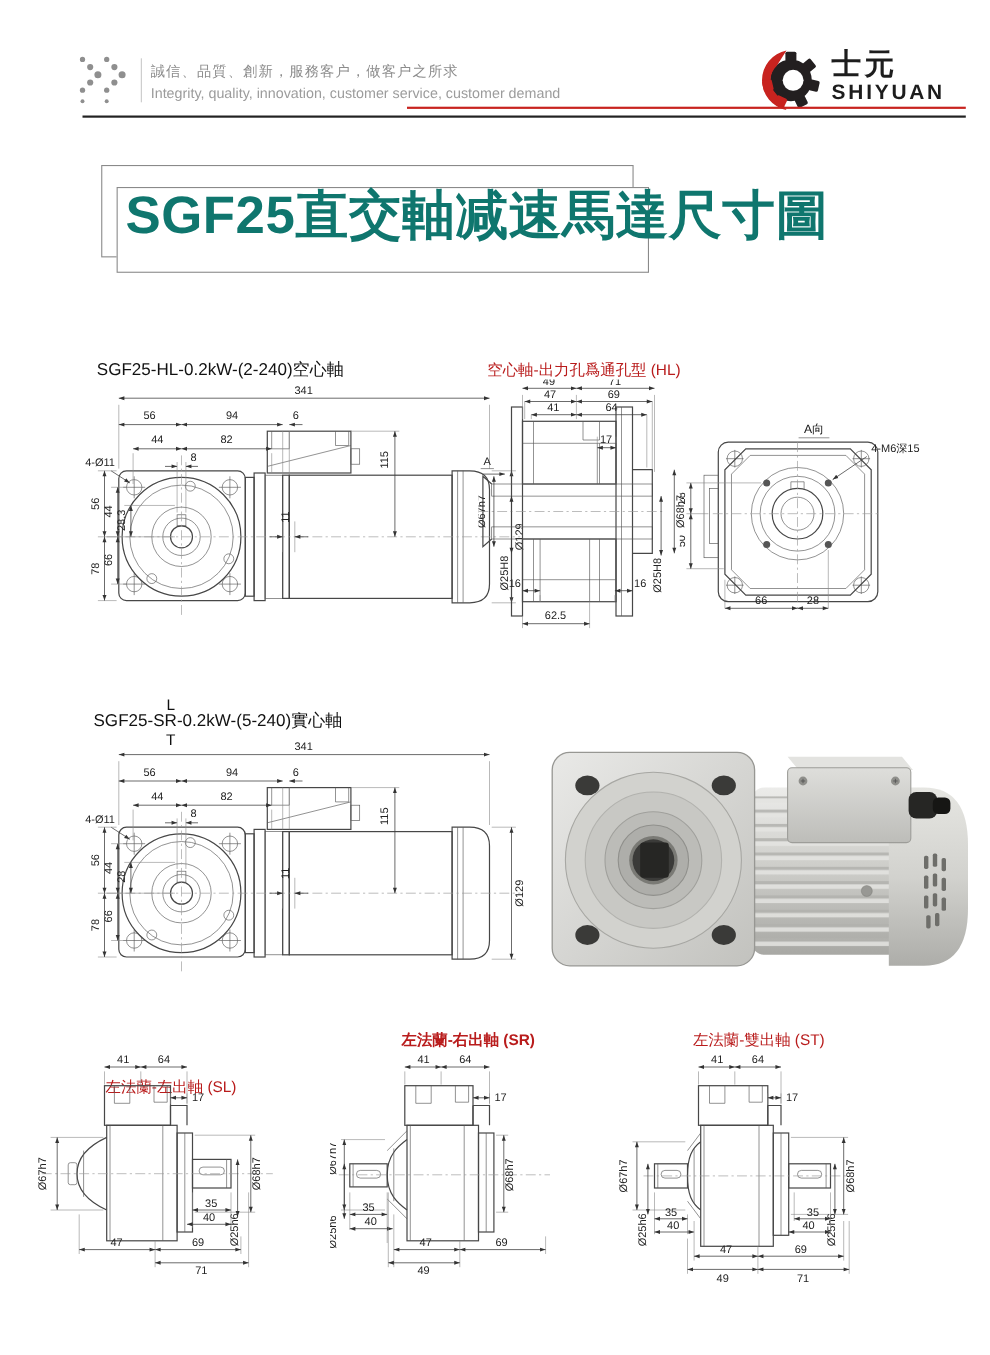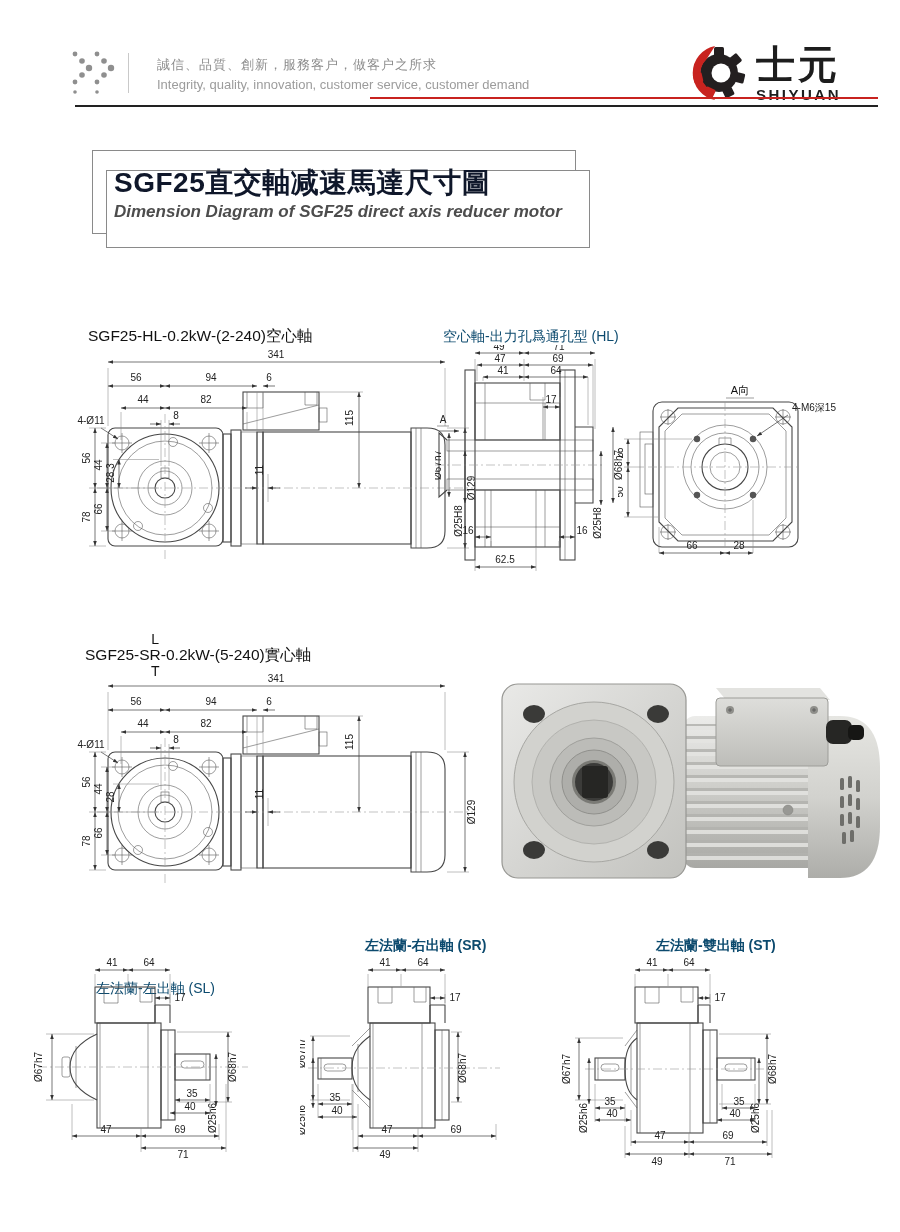--- a/index.html
+++ b/index.html
@@ -3,31 +3,31 @@
 <meta charset="utf-8">
 <style>
   html,body{margin:0;padding:0;background:#fff;}
   #page{position:relative;width:900px;height:1232px;background:#fff;overflow:hidden;
         font-family:"Liberation Sans",sans-serif;}
   .abs{position:absolute;}
   
   .slogan-zh{font-size:13px;color:#8c8c8c;letter-spacing:1px;}
   .slogan-en{font-size:13px;color:#9c9c9c;margin-top:3px;}
   .vdiv{width:1px;height:40px;background:#c9c9c9;}
-  .brand-zh{font-size:39px;font-weight:900;color:#1d1d1d;letter-spacing:3px;line-height:1;}
-  .brand-en{font-size:15px;font-weight:bold;color:#1d1d1d;letter-spacing:2.5px;line-height:1;margin-top:3px;}
+  .brand-zh{font-size:27px;font-weight:900;color:#1d1d1d;letter-spacing:3px;line-height:1;}
+  .brand-en{font-size:19px;font-weight:bold;color:#1d1d1d;letter-spacing:2.5px;line-height:1;margin-top:3px;}
   .line-black{height:2px;background:#222;}
   .line-red{height:2px;background:#c8231f;}
   
   .tbox{border:1.5px solid #8a8a8a;background:transparent;}
-  .main-title{font-size:28px;font-weight:900;color:#0f172a;letter-spacing:.5px;white-space:nowrap;}
+  .main-title{font-size:48px;font-weight:900;color:#0f766e;letter-spacing:.5px;white-space:nowrap;}
   .sub-title{font-size:17px;font-weight:bold;font-style:italic;color:#4d4d4d;white-space:nowrap;}
   
   .dwg-label{font-size:15.5px;color:#111;white-space:nowrap;}
-  .dwg-label-sm{font-size:14px;color:#0c4a6e;white-space:nowrap;}
+  .dwg-label-sm{font-size:14px;color:#b91c1c;white-space:nowrap;}
   .stackR{position:relative;display:inline-block;}
   .stackR .up{position:absolute;left:50%;transform:translateX(-50%);top:-15px;font-size:14px;}
   .stackR .dn{position:absolute;left:50%;transform:translateX(-50%);bottom:-15px;font-size:14px;}
   
   .o{stroke:#474747;fill:none;stroke-width:1.1;}
   .t{stroke:#5a5a5a;fill:none;stroke-width:.6;}
   .d{stroke:#3e3e3e;fill:none;stroke-width:.7;}
   .e{stroke:#8a8a8a;fill:none;stroke-width:.55;}
   .c{stroke:#9a9a9a;fill:none;stroke-width:.6;stroke-dasharray:9 3 2 3;}
   text.m{font:10px "Liberation Sans",sans-serif;fill:#222;}
@@ -50,21 +50,21 @@
           <circle cx="32" cy="11" r="2.8"></circle>
           <circle cx="39" cy="18" r="3.2"></circle>
         <circle cx="32" cy="25" r="2.8"></circle>
           <circle cx="25" cy="32" r="2.4"></circle>
         <circle cx="3" cy="42" r="1.8"></circle>
           <circle cx="25" cy="42" r="1.8"></circle>
       </g>
     </svg>
   </div>
   <div class="abs vdiv" style="left:128px;top:53px;"></div>
-  <div class="abs" style="left:137px;top:56px;margin-left:20px;">
+  <div class="abs" style="left:137px;top:56px;">
     <div class="slogan-zh">誠信、品質、創新，服務客户，做客户之所求</div>
     <div class="slogan-en">Integrity, quality, innovation, customer service, customer demand</div>
   </div>
 
   <div class="abs" style="left:688px;top:42px;">
     <svg width="62" height="62" viewBox="-31 -31 62 62">
       <g>
         <g fill="#231f20">
           <rect x="-5" y="-26" width="10" height="9" rx="1.5" transform="rotate(0)"></rect>
           <rect x="-5" y="-26" width="10" height="9" rx="1.5" transform="rotate(51)"></rect>
@@ -85,21 +85,20 @@
     <div class="brand-zh">士元</div>
     <div class="brand-en">SHIYUAN</div>
   </div>
   <div class="abs line-red" style="left:370px;top:97px;width:508px;"></div>
   <div class="abs line-black" style="left:75px;top:105px;width:803px;"></div>
 
   <div class="abs tbox" style="left:92px;top:150px;width:482px;height:82px;"></div>
   <div class="abs tbox" style="left:106px;top:170px;width:482px;height:76px;background:#fff;"></div>
   <div class="abs" style="left:114px;top:164px;">
     <div class="main-title">SGF25直交軸减速馬達尺寸圖</div>
-    <div class="sub-title">Dimension Diagram of SGF25 direct axis reducer motor</div>
   </div>
 
   <div class="abs dwg-label" style="left:88px;top:326px;">SGF25-HL-0.2kW-(2-240)空心軸</div>
 
   <svg class="abs" style="left:73px;top:348px;" width="410" height="240" viewBox="0 0 410 240">
     <defs>
       <marker id="a1" viewBox="0 0 10 10" refX="9.5" refY="5" markerWidth="8" markerHeight="8" orient="auto-start-reverse">
         <path d="M0.5,1.8 L9.5,5 L0.5,8.2 Z" fill="#333"></path>
       </marker>
       <pattern id="finh1" width="6" height="4.6" patternUnits="userSpaceOnUse">
@@ -576,21 +575,21 @@
       <line class="d" x1="58" y1="178" x2="118" y2="178" marker-start="url(#a6)" marker-end="url(#a6)"></line>
       <line class="d" x1="118" y1="178" x2="196" y2="178" marker-start="url(#a6)" marker-end="url(#a6)"></line>
       <text class="m" x="87" y="175" text-anchor="middle">47</text>
       <text class="m" x="156" y="175" text-anchor="middle">69</text>
       <path class="e" d="M53,126 V194"></path>
       <line class="d" x1="53" y1="190" x2="118" y2="190" marker-start="url(#a6)" marker-end="url(#a6)"></line>
       <text class="m" x="85" y="200" text-anchor="middle">49</text>
     </g>
   </svg>
 
-  <div class="abs dwg-label-sm" style="left:656px;top:937px;font-weight:bold;">左法蘭-雙出軸 (ST)</div>
+  <div class="abs dwg-label-sm" style="left:630px;top:937px;">左法蘭-雙出軸 (ST)</div>
   <svg class="abs" style="left:555px;top:958px;" width="305" height="245" viewBox="0 0 305 245">
     <defs>
       <marker id="a7" viewBox="0 0 10 10" refX="9.5" refY="5" markerWidth="8" markerHeight="8" orient="auto-start-reverse">
         <path d="M0.5,1.8 L9.5,5 L0.5,8.2 Z" fill="#333"></path>
       </marker>
     </defs>
     <g>
       <rect class="o" x="80" y="29" width="63" height="36"></rect>
       <path class="t" d="M90,29 V45 H104 V29 M126,29 V44 H138 V29"></path>
       <path class="o" d="M143,47 H155 V65 M143,47 V65"></path>

